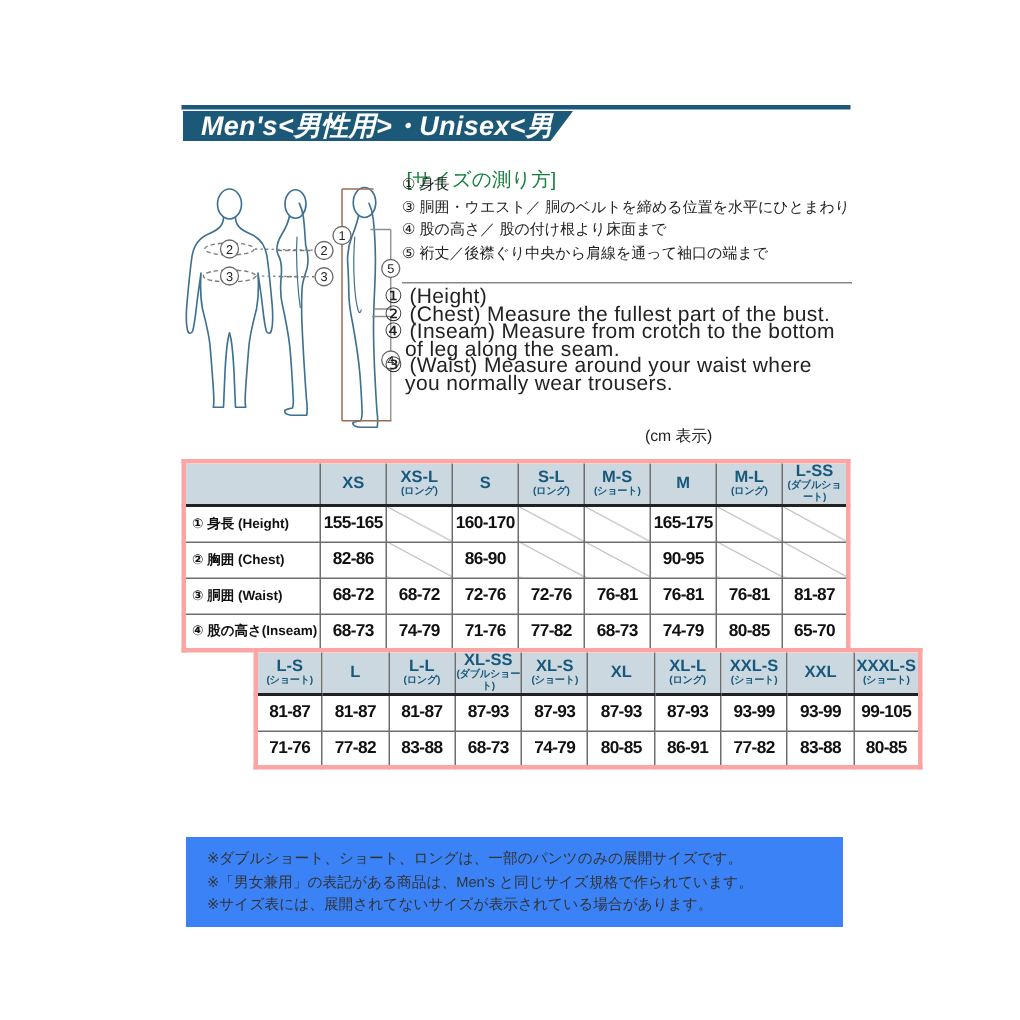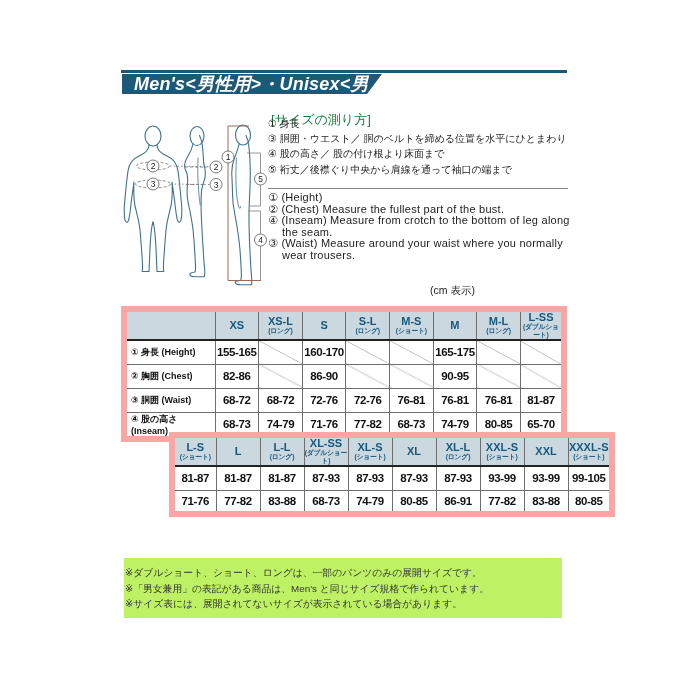--- a/index.html
+++ b/index.html
@@ -12,44 +12,44 @@
   .banner { position:absolute; left:122px; top:74px; width:260px; height:20px; background:#1c5878;
             clip-path:polygon(0 0,100% 0,calc(100% - 15px) 100%,0 100%);
             color:#fff; font-weight:bold; font-size:18px; line-height:20px; padding-left:12px;
             letter-spacing:0.2px;font-style:italic; }
 
   
   .guide-title { position:absolute; left:271px; top:111px; font-size:13px; font-weight:normal; color:#15803d; }
   .jp-list { position:absolute; left:268px; top:116px; width:302px; font-size:10px; color:#222; }
   .jp-list div { white-space:nowrap; line-height:15.2px; }
   .divider { position:absolute; left:268px; top:188px; width:300px; height:1px; background:#888; }
-  .en-list { position:absolute; left:268px; top:192px; width:310px; font-size:11px; color:#222;
+  .en-list { position:absolute; left:256px; top:192px; width:310px; font-size:14px; color:#222;
              letter-spacing:0.25px; }
   .en-list div { line-height:11.5px; padding-left:14px; text-indent:-14px; }
   .cm-note { position:absolute; left:430px; top:284px; width:137px; text-align:left; font-size:10.5px; color:#222; }
 
   
   table { border-collapse:collapse; table-layout:fixed; position:absolute; left:121px; background:#fff; }
   #table1 { top:306px; width:446px; }
   #table2 { top:432px; width:446px;margin-left:48px; }
   th,td { border:1px solid #6e6e6e; overflow:hidden; }
-  table { border:6px solid #fca5a5;padding-left:48px; }
+  table { border:3px solid #fca5a5;padding-left:48px; }
   thead th { border-bottom:2.5px solid #222; background:#ccd8e0; color:#17597d; height:26px;
              vertical-align:middle; text-align:center; padding:0; }
   thead .size { font-size:11px; font-weight:bold; line-height:11px; }
   thead .sub { font-size:6.8px; font-weight:bold; line-height:8px; letter-spacing:-0.2px; }
   td { height:24px; text-align:center; vertical-align:middle;
        font-size:11.5px; font-weight:bold; letter-spacing:-0.4px; color:#111; }
   td.rowlabel { text-align:left; padding-left:4px; font-size:10px; letter-spacing:0; }
   td.rowlabel.small { font-size:9px; }
   td.empty { background-image:linear-gradient(to top right, transparent calc(50% - 0.6px), #a9a9a9 50%, transparent calc(50% + 0.6px)); }
 
   
-  .footnotes { position:absolute; left:124px; top:558px; width:438px; background:#bef264;
-               padding:7px 9px 6px 1px; }
+  .footnotes { position:absolute; left:124px; top:558px; width:438px; background:#3b82f6;
+               padding:7px 9px 6px 14px; }
   .footnotes div { font-size:9.8px; color:#333; line-height:15.5px; white-space:nowrap; }
 
   
   #diagram { position:absolute; left:115px; top:103px; }
 </style>
 </head>
 <body>
 <div id="canvas">
 
   <div class="top-line"></div>

